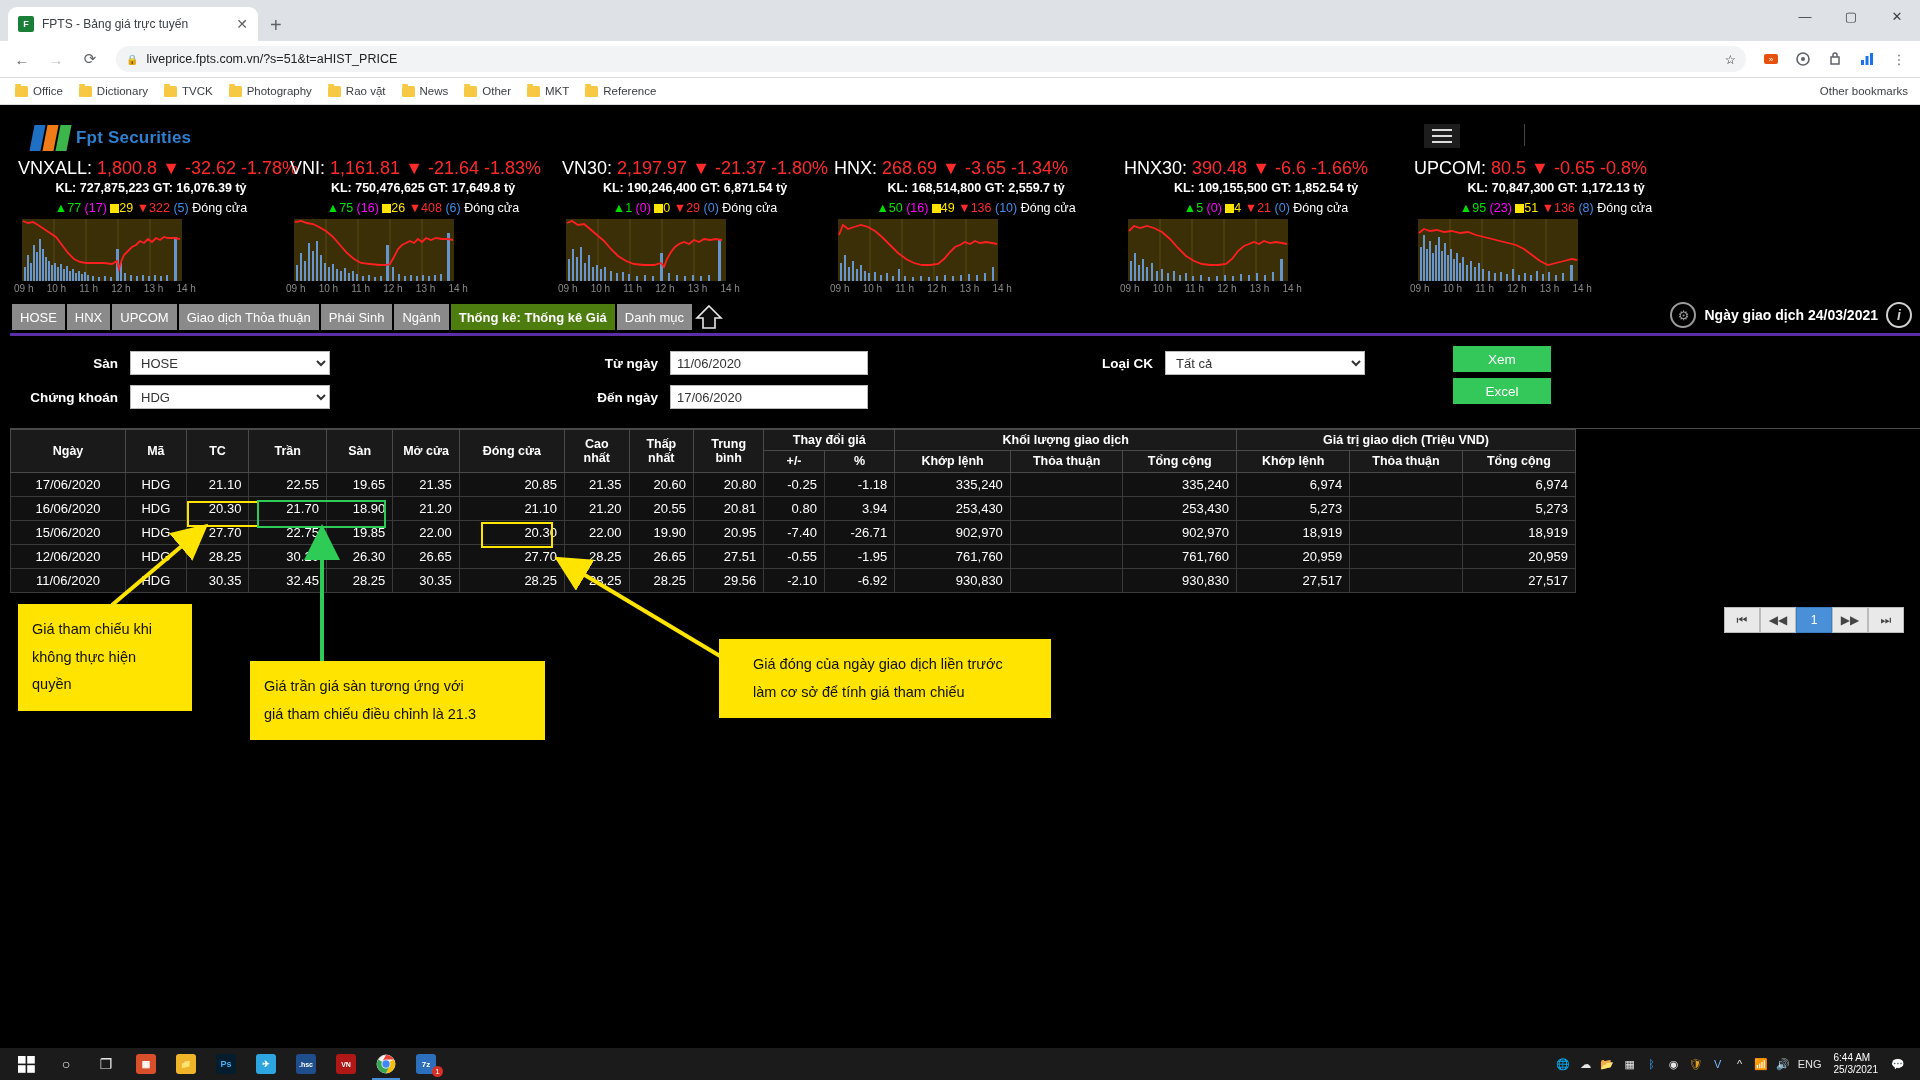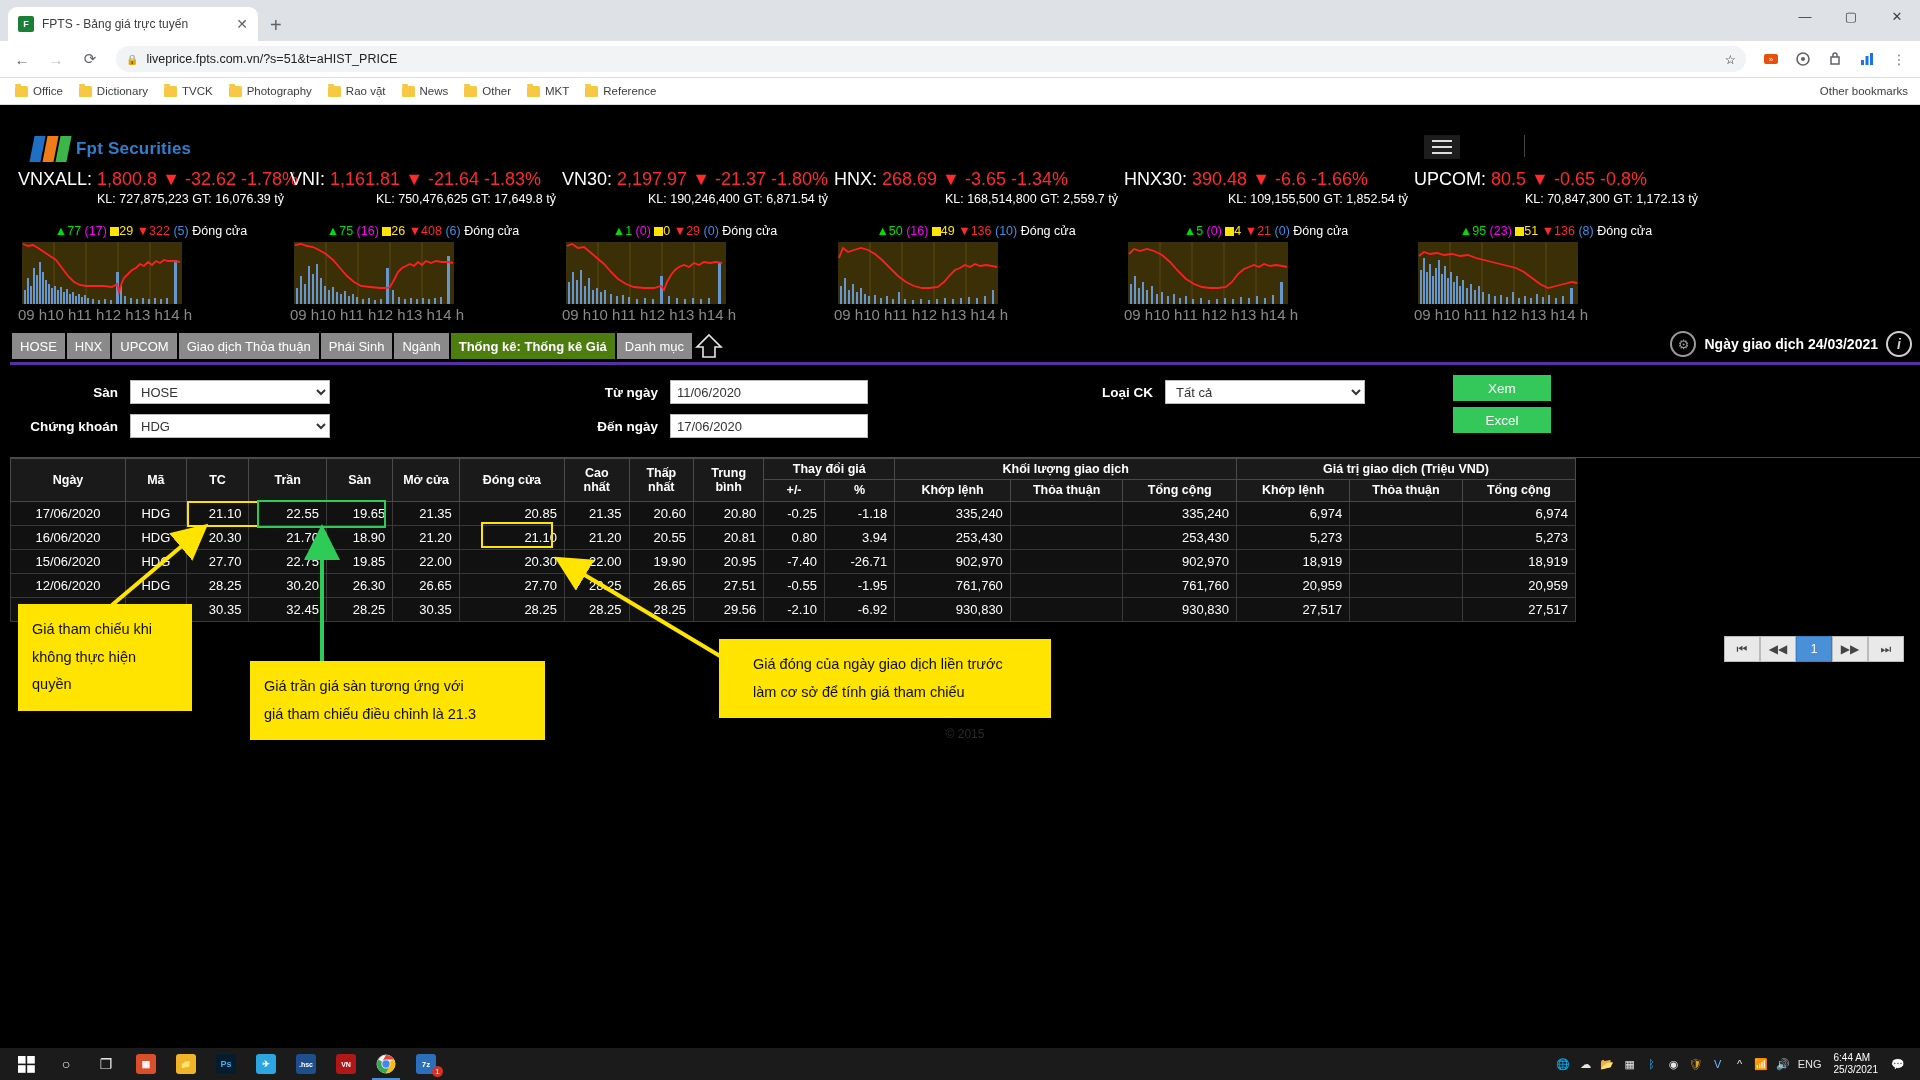--- a/index.html
+++ b/index.html
@@ -60,53 +60,53 @@
   }
   .bm { display:flex; align-items:center; gap:5px; padding:3px 7px; border-radius:4px; }
   .bm .folder { width:13px;height:11px;background:#f7c843;border-radius:1.5px 1.5px 1px 1px;
                 position:relative; flex:0 0 auto; }
   .bm .folder:before { content:""; position:absolute; top:-2px; left:0; width:6px;height:2.5px;
                        background:#f7c843; border-radius:1px 1px 0 0; }
   .bm-right { margin-left:auto; display:flex; align-items:center; gap:5px; padding-right:4px; }
 
   
   .page { position:absolute; left:0; top:105px; width:1920px; height:943px; background:#000; overflow:hidden; }
-  .page-inner { position:absolute; left:10px; top:18px; width:1910px; }
+  .page-inner { position:absolute; left:10px; top:7px; width:1910px; }
 
   .site-header { height:46px; display:flex; align-items:center; padding:6px 0 0 22px; position:relative; }
   .logo-wrap { display:flex; align-items:center; gap:7px; }
   .logo-bars { display:flex; gap:2px; align-items:flex-end; }
   .logo-bars i { display:block; width:11px; height:26px; transform:skewX(-11deg); }
   .logo-text { color:#2f7fd0; font-size:17px; font-weight:600; letter-spacing:.2px; }
   .hamburger { position:absolute; right:460px; top:12px; width:36px;height:24px;
                background:#1d1d1d; display:flex; flex-direction:column; justify-content:center;
                align-items:center; gap:4px; }
   .hamburger i { display:block; width:20px;height:2px;background:#dcdcdc; }
   .vline { position:absolute; right:395px; top:12px; width:1px;height:22px;background:#444; }
 
   
   .indexes { display:flex; padding-left:2px; }
   .idx { width:272px; padding-left:6px; }
   .idx.wide { width:290px; }
   .idx-l1 { font-size:18px; white-space:nowrap; margin-bottom:2px; }
   .idx-name { color:#fff; }
   .idx-val, .idx-chg, .idx-pct { color:#ff2b2b; }
-  .idx-l2 { font-size:12.5px; color:#fff; white-space:nowrap; margin-bottom:18px; text-align:right; }
+  .idx-l2 { font-size:12.5px; color:#fff; white-space:nowrap; margin-bottom:6px; text-align:center;font-weight:bold; }
   .idx-l3 { font-size:12.5px; white-space:nowrap; text-align:center; }
   .up { color:#00e000; } .ce { color:#ff00ff; } .ref { color:#ffe400; }
   .dn { color:#ff2b2b; } .fl { color:#3c8fe8; } .wht { color:#fff; }
   .sq { display:inline-block; width:9px; height:9px; background:#ffe400; vertical-align:-1px; }
   .tri-up { color:#00e000; } .tri-dn { color:#ff2b2b; }
 
   
   .charts { display:flex; padding-left:4px; margin-top:4px; }
   .chart-cell { width:272px; }
   .chart-cell.wide { width:290px; }
   .chart-box { width:182px; height:62px; background:#000; position:relative; overflow:hidden; }
-  .chart-axis { display:flex; justify-content:center; width:182px; font-size:15px; color:#8a8a8a; padding-top:2px; }
+  .chart-axis { display:flex; justify-content:space-between; width:182px; font-size:10px; color:#8a8a8a; padding-top:2px; }
 
   
   .tabbar { display:flex; align-items:stretch; height:26px; margin-top:10px; padding-left:2px; position:relative; }
   .ptab {
     background:#8a8a8a; color:#fff; font-size:13px; display:flex; align-items:center;
     padding:0 8px; margin-right:2px; white-space:nowrap;
   }
   .ptab.active { background:#4d7c0f; font-weight:600; }
   .arrow-up { width:30px; height:26px; position:relative; }
   .arrow-up svg { position:absolute; left:0; top:-2px; }

